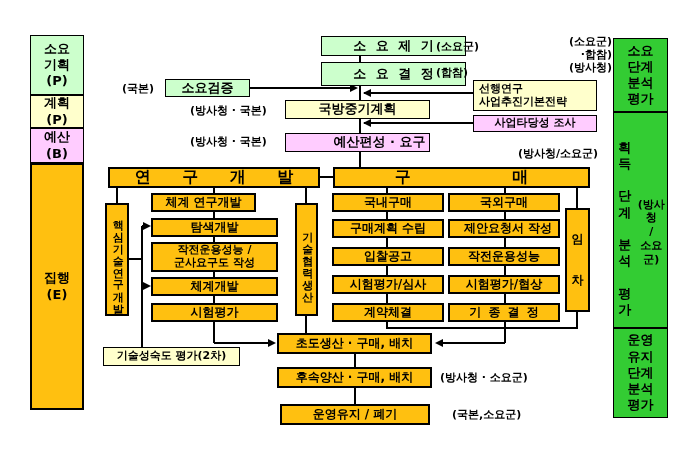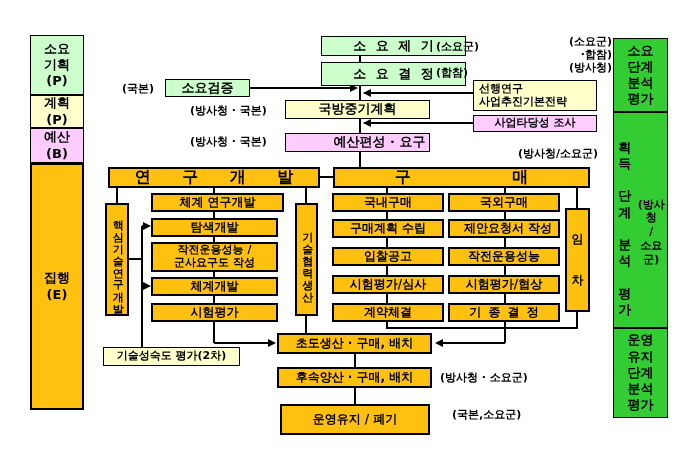--- a/index.html
+++ b/index.html
@@ -113,21 +113,21 @@
 ·합참)
 (방사청)</div>
   <div class="lbl" style="left:122px;top:82px;">(국본)</div>
   <div class="lbl" style="left:190px;top:104px;">(방사청 · 국본)</div>
   <div class="lbl" style="left:190px;top:135px;">(방사청 · 국본)</div>
   <div class="lbl" style="left:518px;top:147px;">(방사청/소요군)</div>
 
   <div class="box orange f14 ws-head" style="left:108px;top:167px;width:212px;height:21px;">연 구 개 발</div>
   <div class="box orange f11 vert" style="left:105px;top:203px;width:24px;height:113px;padding:1px 0;">핵심기술연구개발</div>
   <div class="box orange f11 vert" style="left:295px;top:203px;width:23px;height:113px;padding:1px 0;">기술협력생산</div>
-  <div class="box orange f12" style="left:151px;top:193px;width:133px;height:19px;">체계 연구개발</div>
+  <div class="box orange f12" style="left:151px;top:193px;width:105px;height:19px;">체계 연구개발</div>
   <div class="box orange f12" style="left:151px;top:218px;width:127px;height:19px;">탐색개발</div>
   <div class="box orange f11" style="left:151px;top:242px;width:127px;height:30px;">작전운용성능 /
 군사요구도 작성</div>
   <div class="box orange f12" style="left:151px;top:277px;width:127px;height:19px;">체계개발</div>
   <div class="box orange f12" style="left:151px;top:303px;width:127px;height:19px;">시험평가</div>
 
   <div class="box orange f14 ws-buy" style="left:333px;top:167px;width:257px;height:21px;">구 매</div>
   <div class="box orange f12" style="left:565px;top:208px;width:25px;height:104px;line-height:1.7;">임
 
 차</div>
@@ -140,17 +140,17 @@
 
   <div class="box orange f12" style="left:448px;top:193px;width:112px;height:19px;">국외구매</div>
   <div class="box orange f12" style="left:448px;top:219px;width:112px;height:19px;padding-left:8px;">제안요청서 작성</div>
   <div class="box orange f12" style="left:448px;top:247px;width:112px;height:19px;">작전운용성능</div>
   <div class="box orange f12" style="left:448px;top:275px;width:112px;height:19px;">시험평가/협상</div>
   <div class="box orange f12 ws-sm" style="left:448px;top:303px;width:112px;height:19px;">기 종 결 정</div>
 
   <div class="box cream f11" style="left:103px;top:347px;width:137px;height:19px;">기술성숙도 평가(2차)</div>
   <div class="box orange f12" style="left:277px;top:333px;width:155px;height:21px;">초도생산 · 구매, 배치</div>
   <div class="box orange f12" style="left:277px;top:367px;width:155px;height:21px;">후속양산 · 구매, 배치</div>
-  <div class="box orange f12" style="left:280px;top:404px;width:150px;height:31px;">운영유지 / 폐기</div>
+  <div class="box orange f12" style="left:280px;top:404px;width:150px;height:21px;">운영유지 / 폐기</div>
   <div class="lbl" style="left:440px;top:371px;">(방사청 · 소요군)</div>
   <div class="lbl" style="left:452px;top:408px;">(국본,소요군)</div>
 
 </div>
 
 </body></html>

